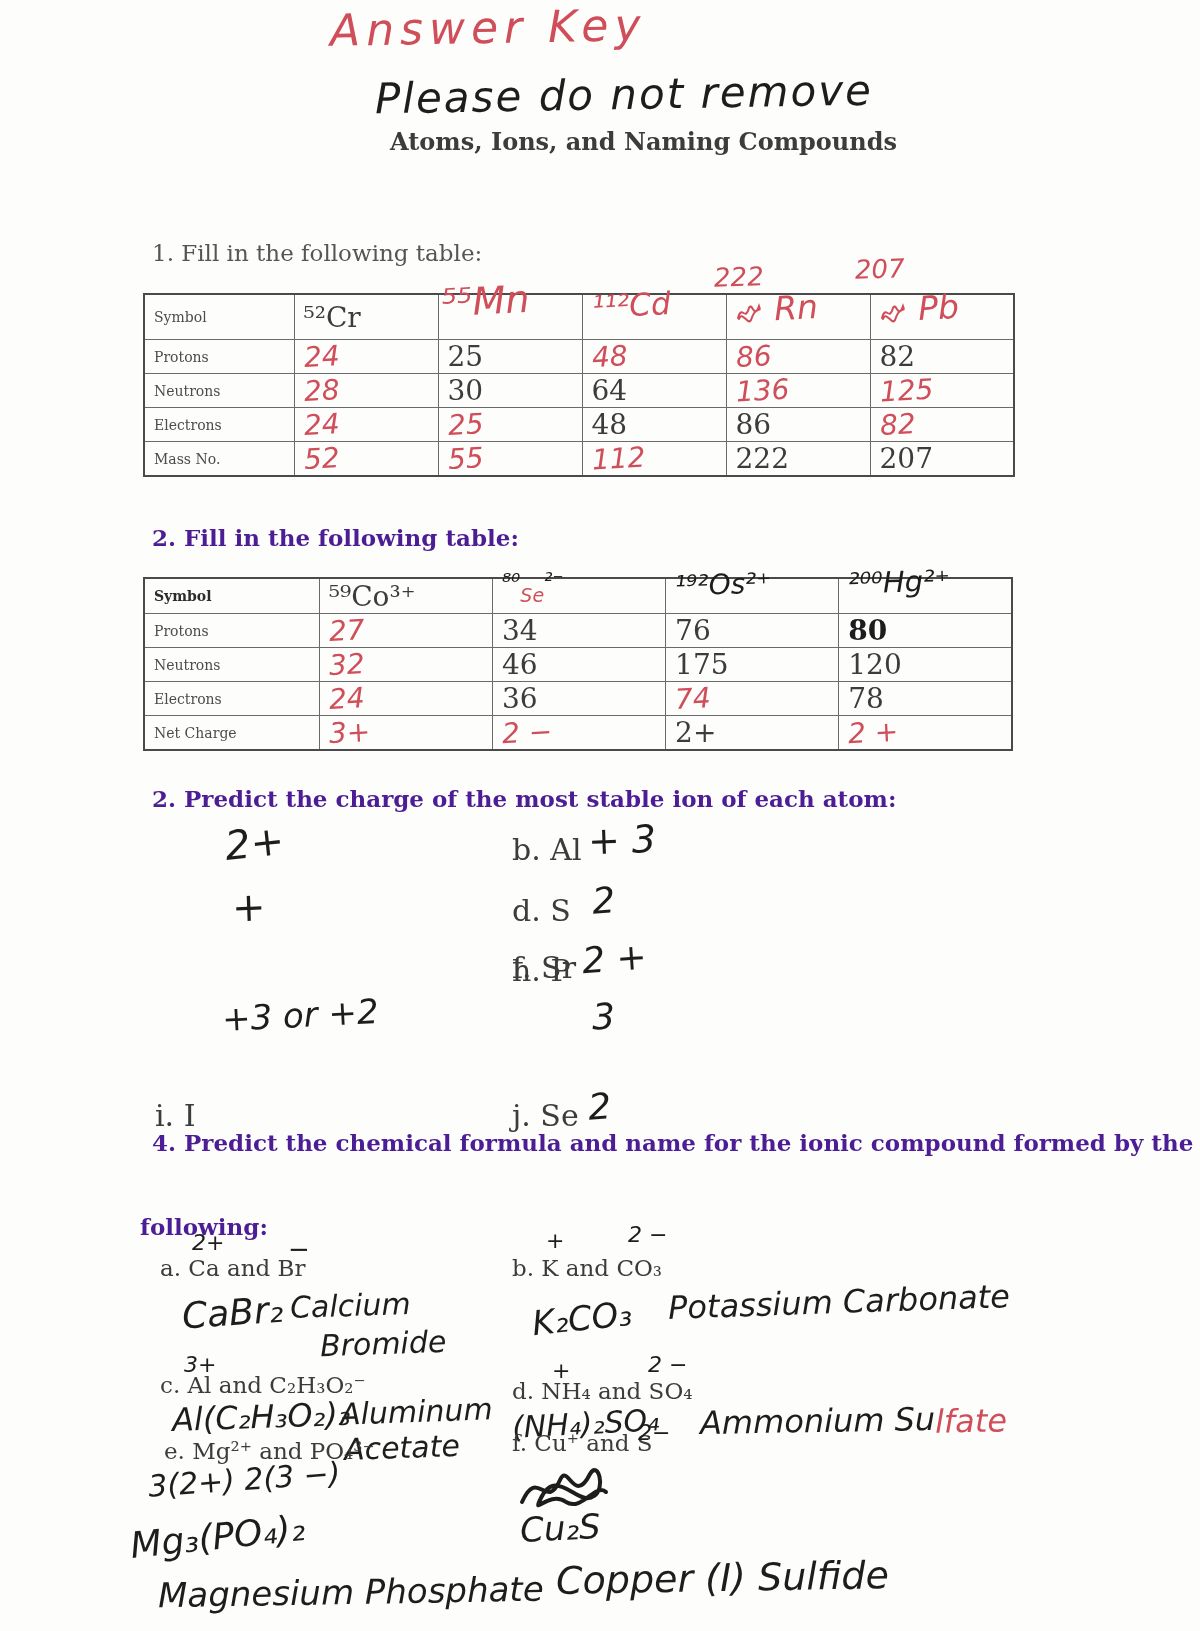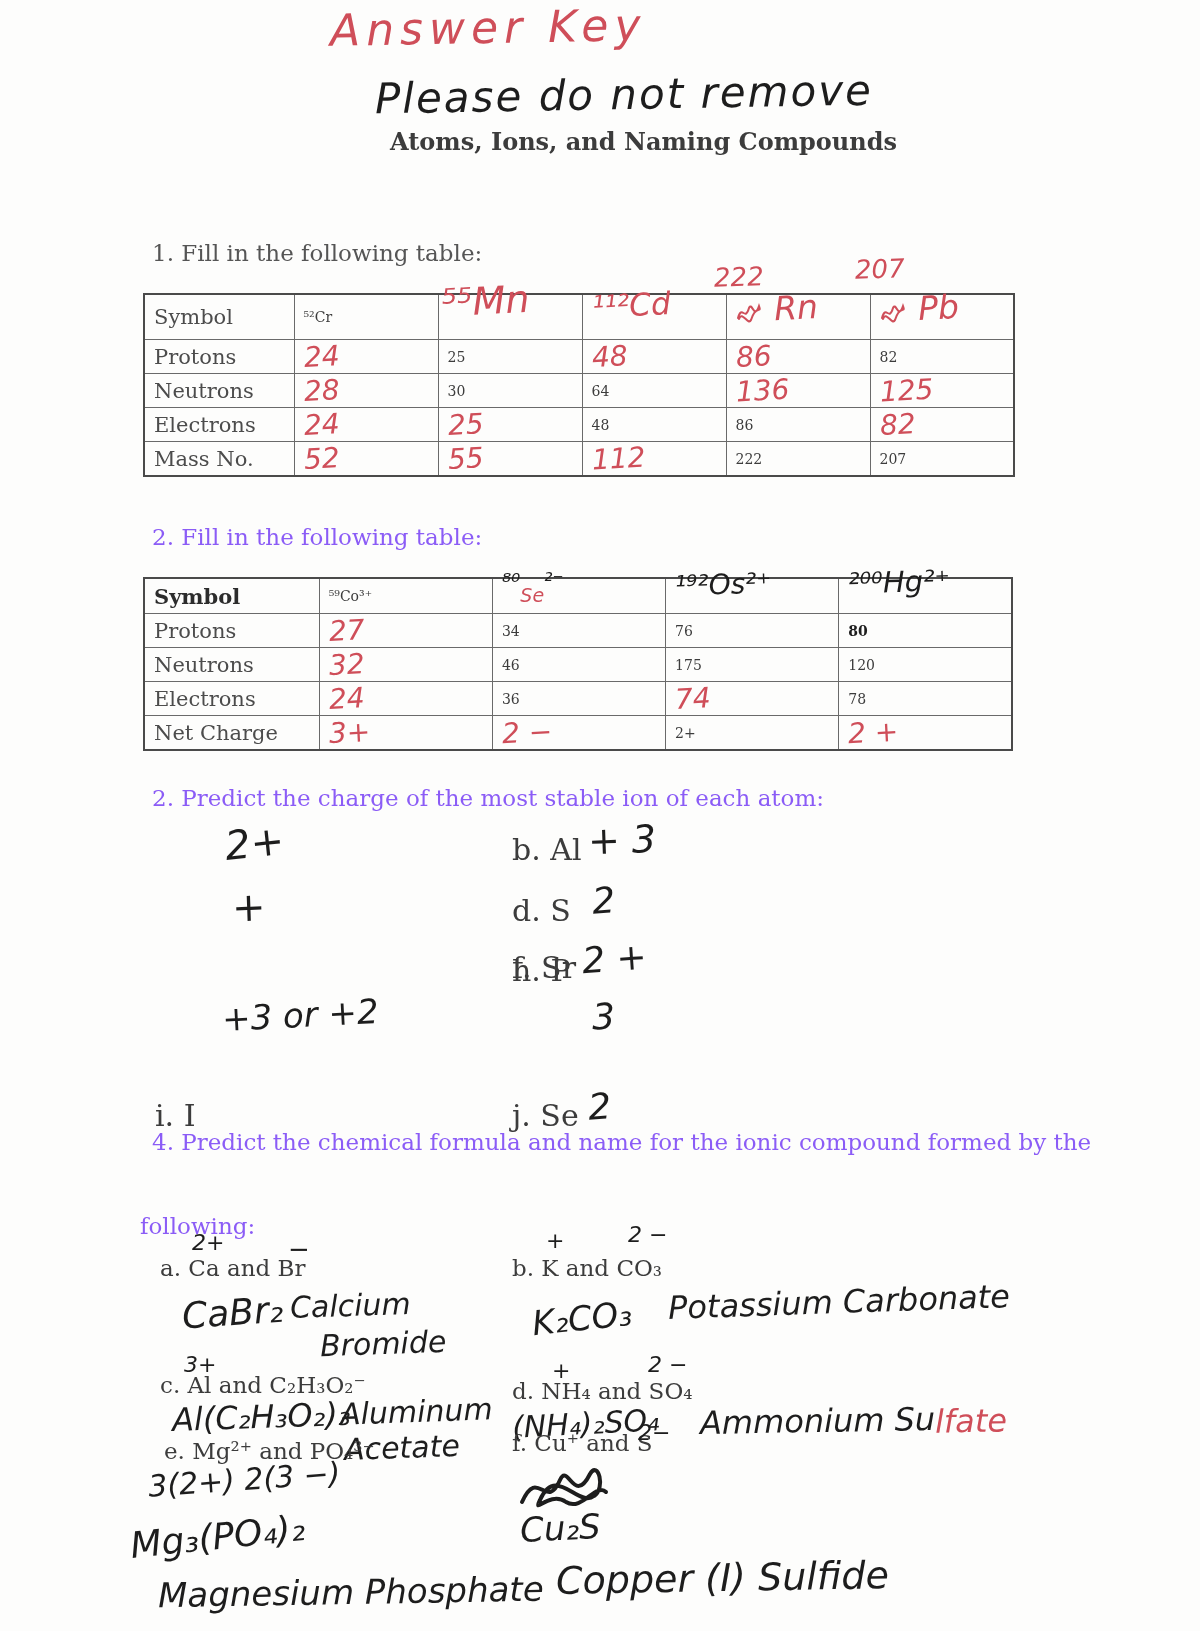--- a/index.html
+++ b/index.html
@@ -4,36 +4,36 @@
 <style>
   html,body{margin:0;padding:0}
   body{width:1200px;height:1631px;position:relative;background:#fdfdfc;overflow:hidden}
   .abs{position:absolute}
   .print{font-family:"DejaVu Serif",serif;color:#3c3c3c}
   .hw{font-family:"DejaVu Sans",sans-serif;font-style:italic;display:inline-block;white-space:nowrap}
   .red{color:#cf4e59}
   .blk{color:#1d1d1d}
   .r-1{transform:rotate(-1deg)}.r-2{transform:rotate(-2deg)}.r-3{transform:rotate(-3deg)}
   .r-4{transform:rotate(-4deg)}.r-6{transform:rotate(-6deg)}
-  .qhead{font-size:23px;font-weight:normal;color:#8b5cf6;white-space:nowrap}
+  .qhead{font-size:23px;font-weight:bold;color:#4c1d95;white-space:nowrap}
   .qhead-light{font-weight:normal;color:#555}
   
-  [data-ink="print"]{font-family:"DejaVu Serif",serif;font-size:14px;color:#3c3c3c;font-style:normal;display:inline-block}
+  [data-ink="print"]{font-family:"DejaVu Serif",serif;font-size:28px;color:#3c3c3c;font-style:normal;display:inline-block}
   [data-ink="red"]{font-family:"DejaVu Sans",sans-serif;font-size:28px;color:#cf4e59;font-style:italic;display:inline-block;transform:rotate(-3deg)}
   [data-ink="hw"]{font-family:"DejaVu Sans",sans-serif;font-size:25px;color:#1d1d1d;font-style:italic;display:inline-block;transform:rotate(-2deg)}
   table.wtable{position:absolute;border-collapse:collapse;table-layout:fixed;border:2px solid #4a4a4a}
   .wtable td{border:1px solid #6a6a6a;padding:0 0 0 9px;vertical-align:middle;overflow:visible}
   #t1{left:143px;top:293px;width:870px}
   #t1 tr{height:29px}
   #t2{left:143px;top:577px;width:870px}
   #t2 tr{height:29px}
   #t2 tr:first-child{height:33px}
   .w-lbl{width:150px}.w-d1{width:144px}
   .w-lbl2{width:175px}.w-d2{width:173px}
-  .rowhdr{font-family:"DejaVu Serif",serif;font-size:21px;color:#4c4c4c;font-style:normal}
+  .rowhdr{font-family:"DejaVu Serif",serif;font-size:14px;color:#4c4c4c;font-style:normal}
   .sym{position:relative;white-space:nowrap}
   span.mn{font-size:38px !important;top:-16px;left:-6px}
   span.cd{font-size:31px !important;top:-12px}
   span.rn{font-size:33px !important;top:-10px}
   span.pb{font-size:33px !important;top:-10px}
   span.os{font-size:28px !important;top:-12px}
   span.hg{font-size:29px !important;top:-14px}
   .se-pre{font-size:23px;position:relative;top:-14px}
   .se-el{font-size:19px;position:relative;top:-2px}
   .se-post{font-size:21px;position:relative;top:-16px}

